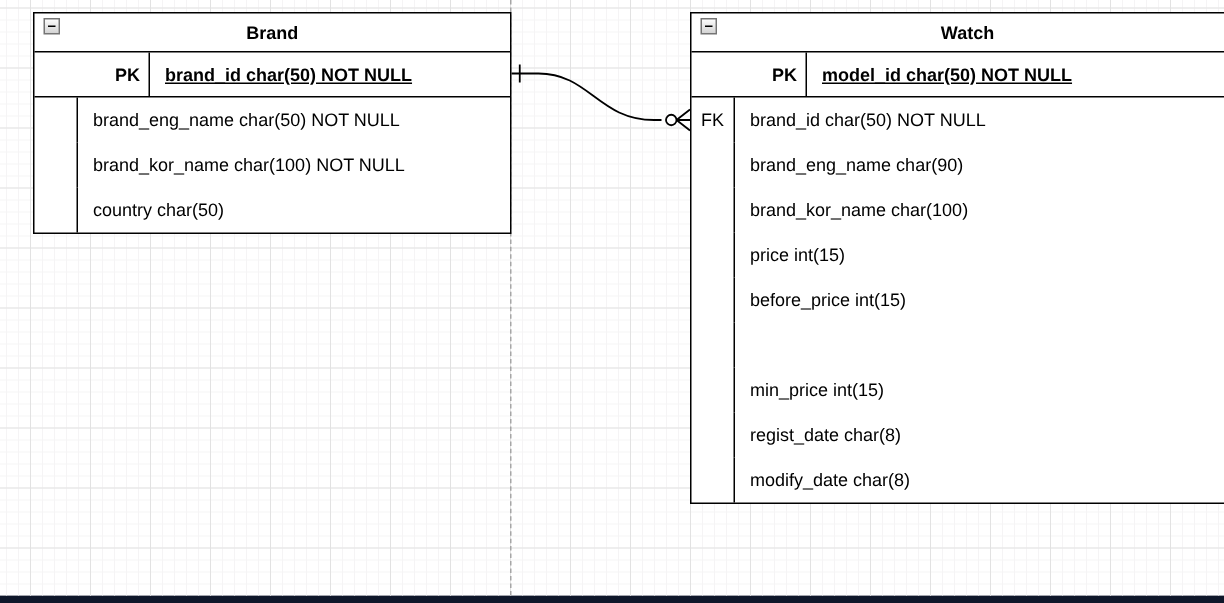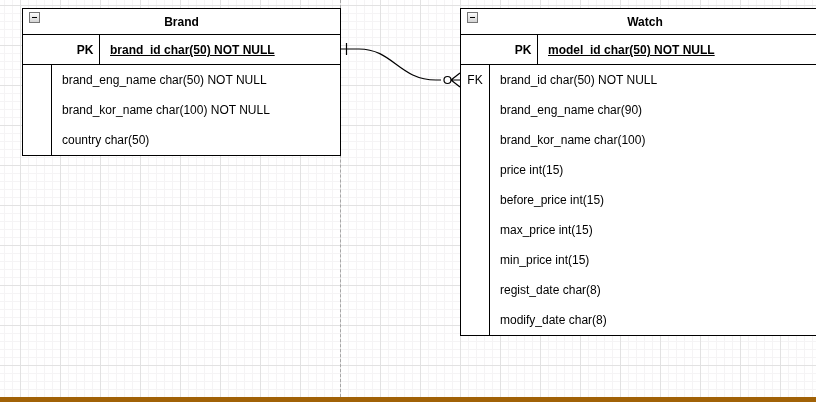--- a/index.html
+++ b/index.html
@@ -2,21 +2,21 @@
 <html><head>
 <meta charset="utf-8">
 <style>
   html, body { margin: 0; padding: 0; }
   body { font-family: "Liberation Sans", sans-serif; background: #ffffff; }
 
   .canvas {
     position: relative;
     width: 816px;
     height: 402px;
-    background: #a16207;
+    background: #0f172a;
     overflow: hidden;
   }
 
   
   .grid {
     position: absolute;
     left: 0; top: 0;
     width: 816px;
     height: 397px;
     background-color: #ffffff;
@@ -166,21 +166,20 @@
         <div class="row">
           <div class="key-cell"></div>
           <div class="attr-cell">price int(15)</div>
         </div>
         <div class="row">
           <div class="key-cell"></div>
           <div class="attr-cell">before_price int(15)</div>
         </div>
         <div class="row">
           <div class="key-cell"></div>
-          <div class="attr-cell">max_price int(15)</div>
         </div>
         <div class="row">
           <div class="key-cell"></div>
           <div class="attr-cell">min_price int(15)</div>
         </div>
         <div class="row">
           <div class="key-cell"></div>
           <div class="attr-cell">regist_date char(8)</div>
         </div>
         <div class="row">

